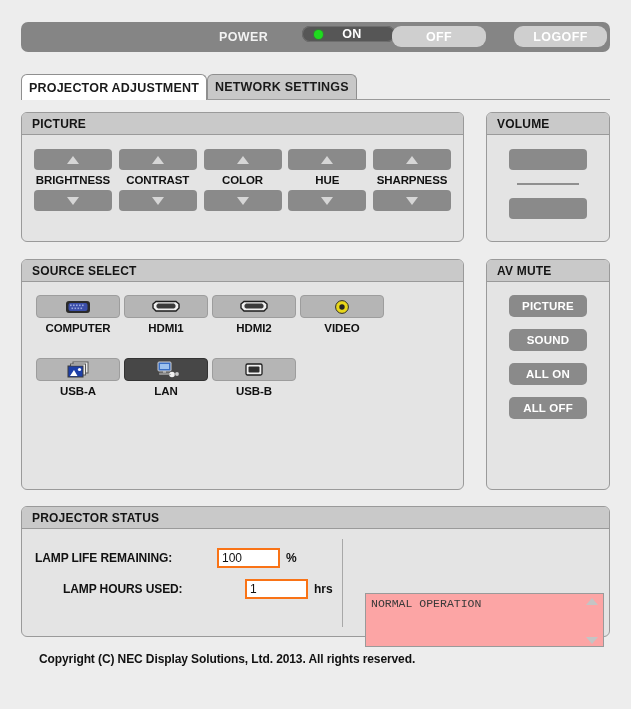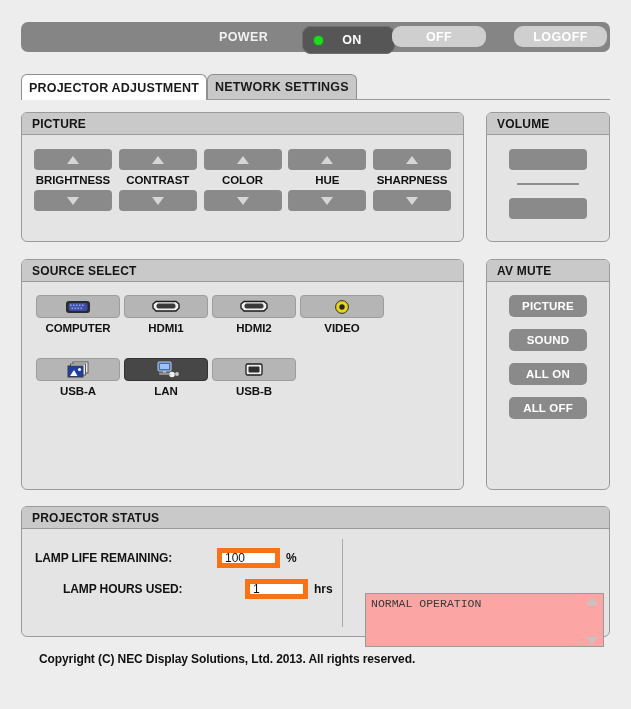--- a/index.html
+++ b/index.html
@@ -25,21 +25,21 @@
     position: absolute;
     left: 198px;
     font-size: 12.5px;
     font-weight: bold;
     color: #f2f2f2;
     letter-spacing: 0.4px;
   }
   .btn-on {
     position: absolute;
     left: 281px; top: 4px;
-    width: 93px; height: 28px;
+    width: 93px; height: 16px;
     background: #565656;
     border-radius: 9px;
     display: flex; align-items: center;
     box-shadow: inset 0 0 0 1px #6e6e6e;
   }
   .led {
     width: 9px; height: 9px;
     border-radius: 50%;
     background: #1fdb1f;
     margin-left: 12px;
@@ -265,21 +265,21 @@
   .st-label {
     font-size: 12px;
     font-weight: bold;
     color: #111;
     width: 182px;
     letter-spacing: -0.1px;
   }
   .st-input {
     width: 63px; height: 20px;
     background: #ffffff;
-    border: 5px solid #f97316;
+    border: 2px solid #f97316;
     font-size: 12px;
     color: #111;
     padding: 0 3px;
     display: flex; align-items: center;
     font-family: "Liberation Sans", sans-serif;
   }
   .st-unit {
     font-size: 12px;
     font-weight: bold;
     color: #111;

